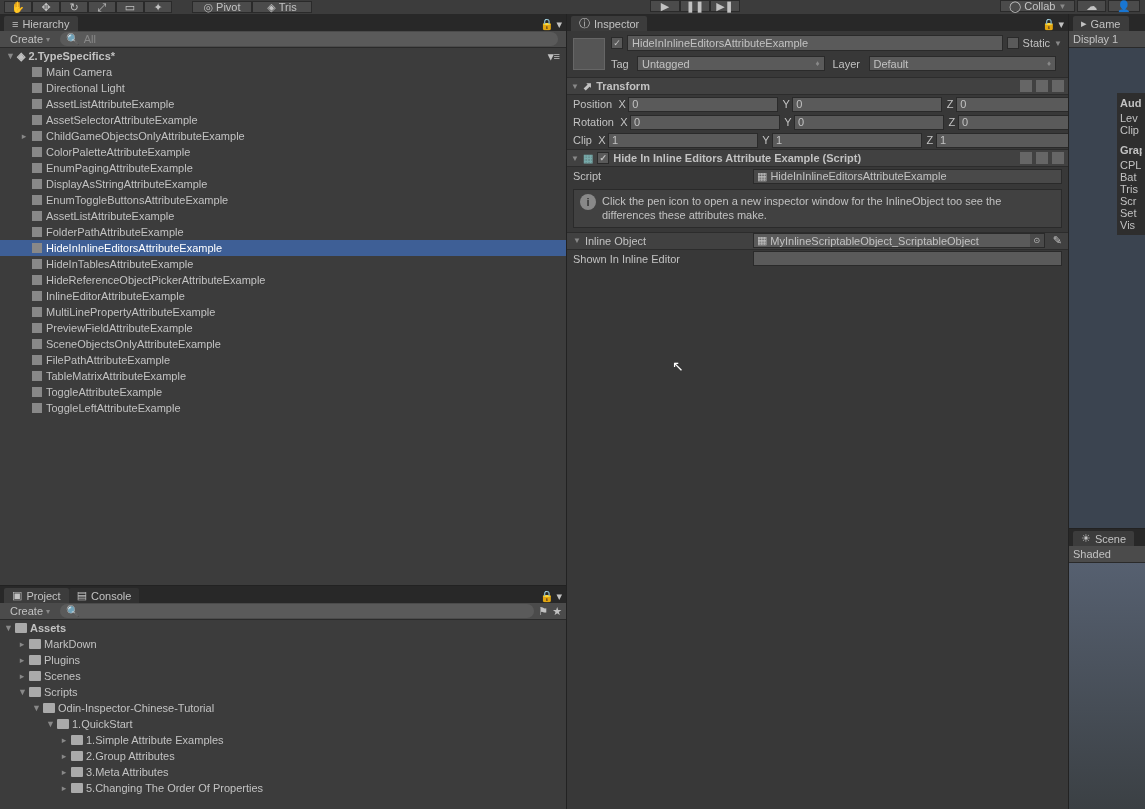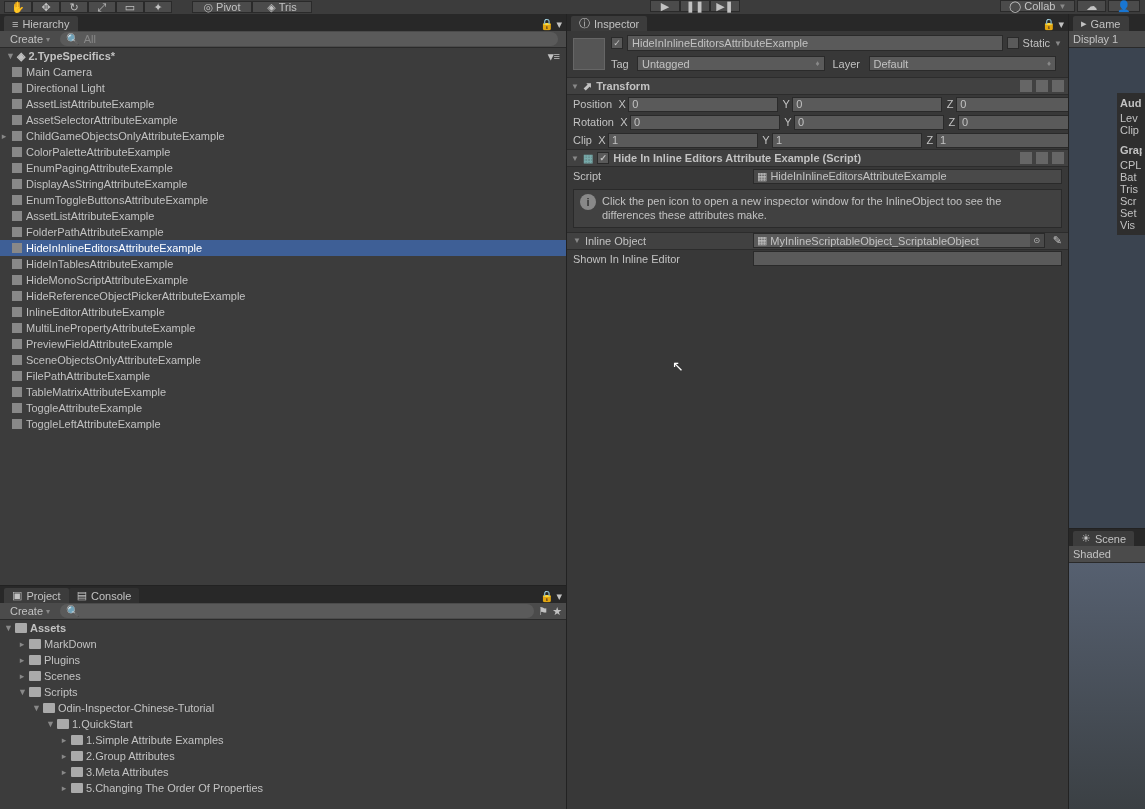--- a/index.html
+++ b/index.html
@@ -23,21 +23,21 @@
 .panel-tab { background:#3c3c3c; height:15px; padding:0 8px; display:flex; align-items:center; gap:4px; border-top-left-radius:2px; border-top-right-radius:2px; }
 .panel-tab.inactive { background:#313131; }
 .panel-subbar { height:17px; background:#4b4b4b; border-bottom:1px solid #2a2a2a; display:flex; align-items:center; padding:0 4px; }
 .create-btn { background:#4b4b4b; padding:0 6px; height:14px; display:flex; align-items:center; gap:3px; }
 .search-box { flex:1; height:14px; background:#5a5a5a; border-radius:7px; margin:0 4px; display:flex; align-items:center; padding:0 6px; gap:4px; }
 .search-box input { background:transparent; border:none; outline:none; width:100%; color:#c2c2c2; }
 .tab-dock { position:absolute; right:4px; display:flex; gap:2px; }
 
 .hierarchy-body { flex:1; background:#3c3c3c; overflow:hidden; }
 .hier-scene-row { height:16px; display:flex; align-items:center; padding-left:6px; gap:3px; background:#3c3c3c; font-weight:bold; }
-.hier-row { height:16px; display:flex; align-items:center; gap:4px; }
+.hier-row { height:16px; display:flex; align-items:center; padding-left:20px; gap:4px; }
 .hier-row.selected { background:#3e5f96; color:#fff; }
 .hier-row.selected * { color:#fff; }
 .cube-icon { width:10px; height:10px; background:#888; display:inline-block; }
 .foldout { width:8px; display:inline-block; text-align:center; font-size:9px; color:#888; }
 
 .project-panel { height:224px; display:flex; flex-direction:column; border-top:1px solid #222; }
 .project-body { flex:1; background:#3c3c3c; overflow:hidden; }
 .proj-row { height:16px; display:flex; align-items:center; gap:3px; }
 .folder-icon { width:12px; height:10px; background:#aaa; display:inline-block; border-radius:1px; }
 
@@ -212,25 +212,20 @@
             <span>HideInInlineEditorsAttributeExample</span>
           </div>
           <div class="hier-row">
             <span class="foldout"></span>
             <span class="cube-icon"></span>
             <span>HideInTablesAttributeExample</span>
           </div>
           <div class="hier-row">
             <span class="foldout"></span>
             <span class="cube-icon"></span>
-            <span>HideMonoScriptAttributeExample</span>
-          </div>
-          <div class="hier-row">
-            <span class="foldout"></span>
-            <span class="cube-icon"></span>
             <span>HideReferenceObjectPickerAttributeExample</span>
           </div>
           <div class="hier-row">
             <span class="foldout"></span>
             <span class="cube-icon"></span>
             <span>InlineEditorAttributeExample</span>
           </div>
           <div class="hier-row">
             <span class="foldout"></span>
             <span class="cube-icon"></span>

